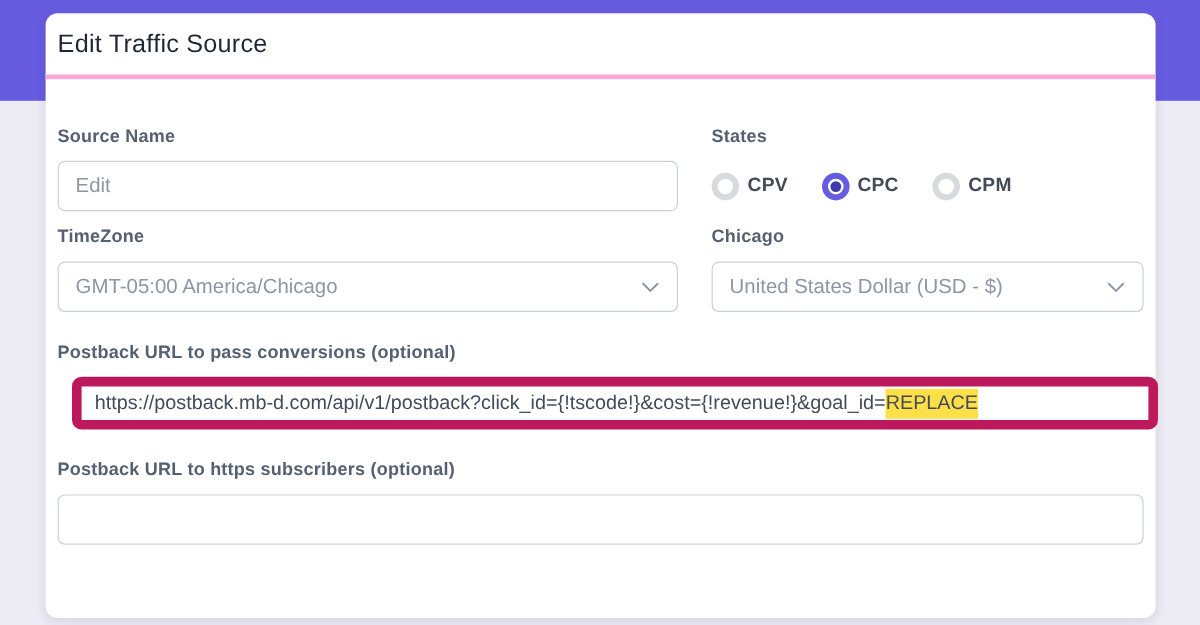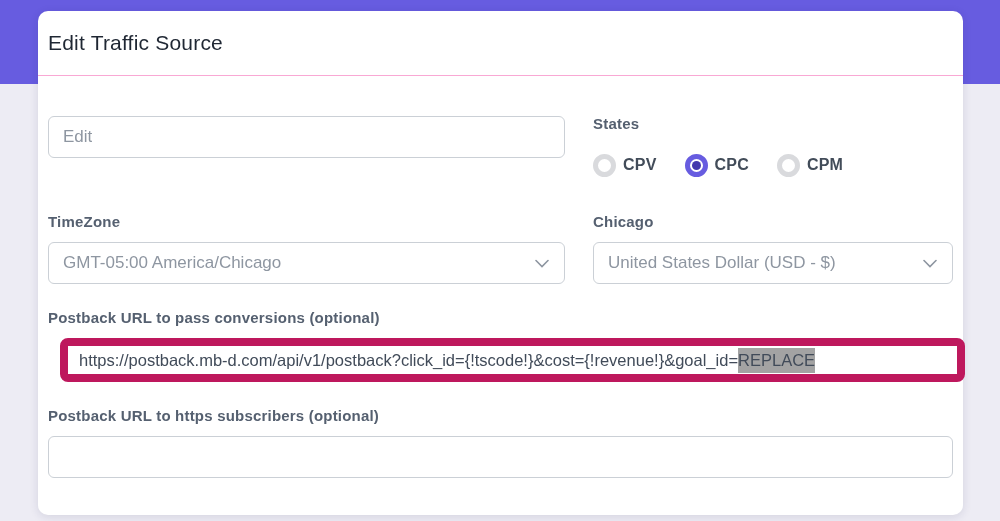--- a/index.html
+++ b/index.html
@@ -18,24 +18,24 @@
 
   .card {
     position: absolute; left: 38px; top: 11px;
     width: 925px; height: 504px;
     background: #ffffff;
     border-radius: 10px;
     box-shadow: 0 2px 10px rgba(30, 30, 80, 0.12);
   }
 
   .card-header {
-    height: 65px;
+    height: 55px;
     display: flex; align-items: center;
     padding: 0 10px;
-    border-bottom: 1px solid #f9a8d4;
+    border-bottom: 4px solid #f9a8d4;
   }
   .card-title {
     font-size: 21px; font-weight: 500; color: #1f2733;
     letter-spacing: 0.2px;
   }
 
   .card-body { padding: 40px 10px 0 10px; }
 
   .row { display: flex; justify-content: space-between; }
   .col-left  { width: 517px; }
@@ -82,61 +82,62 @@
     border: 5px solid #d9dadd;
     background: #fff;
     display: flex; align-items: center; justify-content: center;
     flex: 0 0 auto;
   }
   .radio-item.selected .radio-circle { border-color: #675ce0; }
   .radio-dot { width: 9px; height: 9px; border-radius: 50%; background: transparent; }
   .radio-item.selected .radio-dot { background: #4338ae; }
   .radio-label { font-size: 16px; font-weight: bold; color: #424c59; letter-spacing: 0.2px; }
 
-  .mt-row2 { margin-top: 28px; }
+  .mt-row2 { margin-top: 14px; }
   .mt-row3 { margin-top: 26px; }
   .mt-row4 { margin-top: 26px; }
 
   .full { width: 100%; }
 
   .url-input {
     position: relative;
     height: 44px; width: 100%;
     border: 8px solid #be185d;
     border-radius: 8px;
     background: #fff;
     display: flex; align-items: center;
     padding: 0 11px;
     font-size: 16.5px;
     color: #414b59;
     white-space: nowrap; overflow: hidden;
     cursor: text;
     margin-left: 12px;
   }
   .url-selection {
-    background: #a3a3a3;
+    background: #fde047;
     padding: 3px 0;
   }
 </style>
 </head>
 <body>
 
 <div class="stage">
   <div class="purple-band"></div>
 
   <div class="card">
 
     <div class="card-header">
       <div class="card-title">Edit Traffic Source</div>
     </div>
 
     <div class="card-body">
 
       <div class="row">
         <div class="col-left">
+          <label class="field-label">Source Name</label>
           <div class="text-input">
             <span class="muted-value">Edit</span>
           </div>
         </div>
 
         <div class="col-right">
           <label class="field-label">States</label>
           <div class="radio-row">
             <div class="radio-item">
               <span class="radio-circle">

